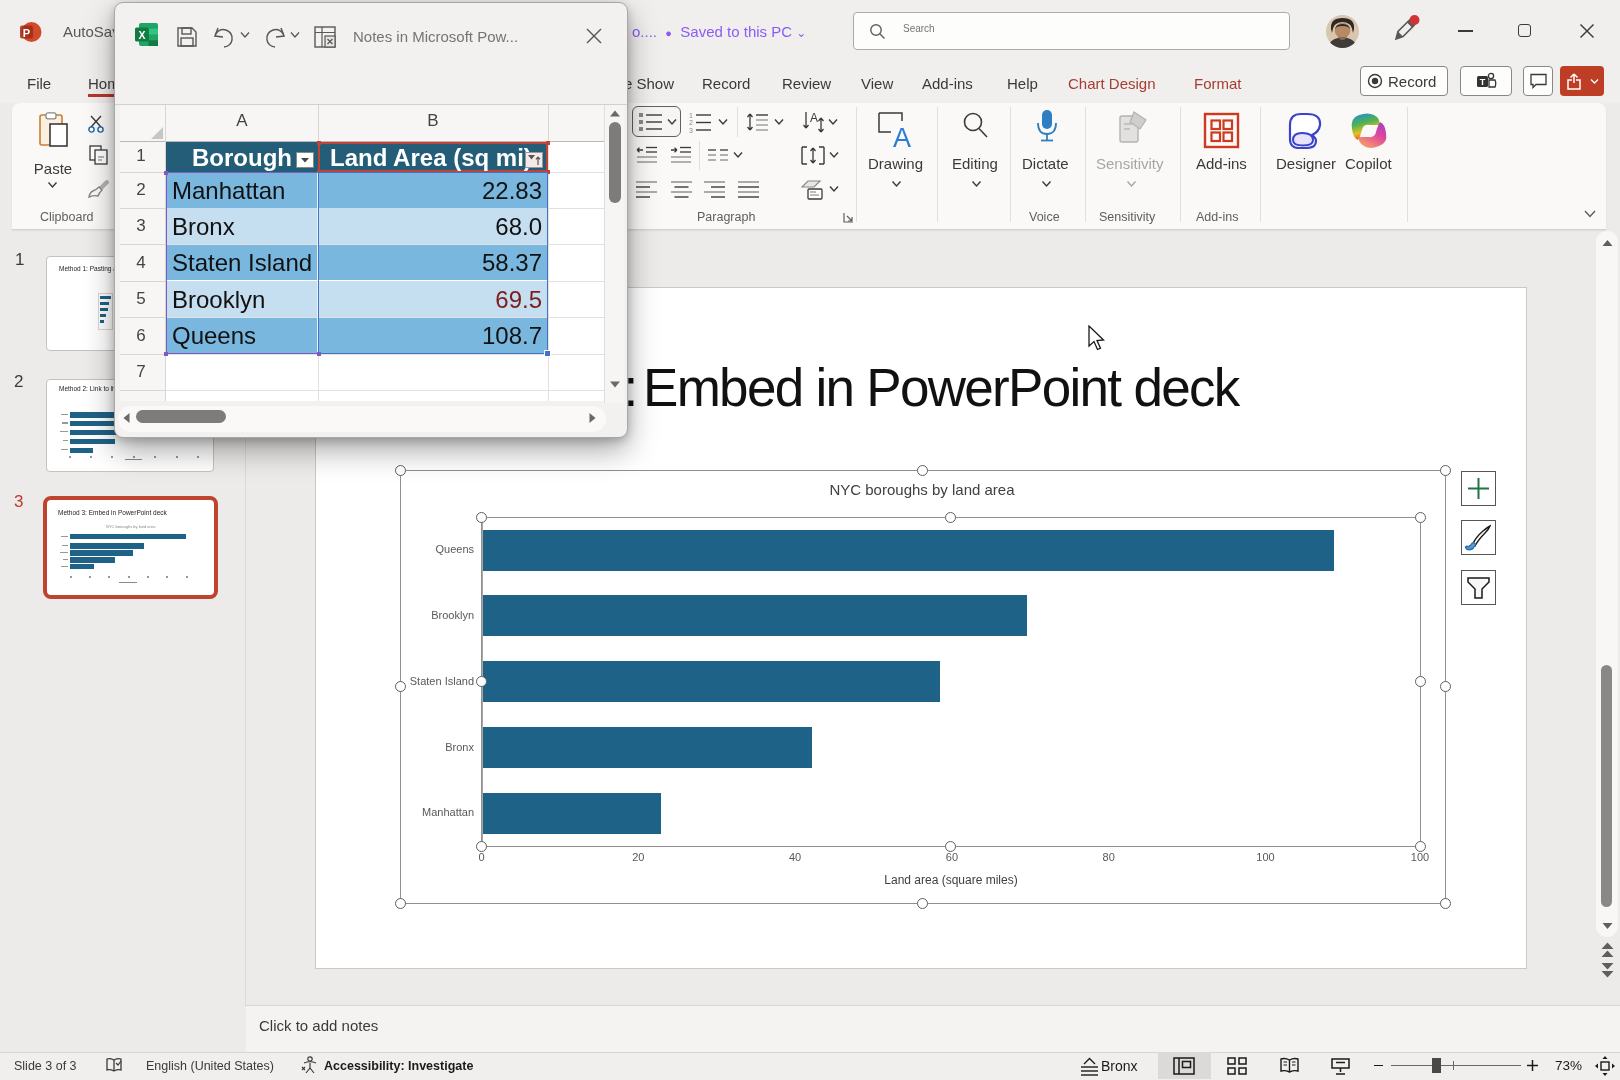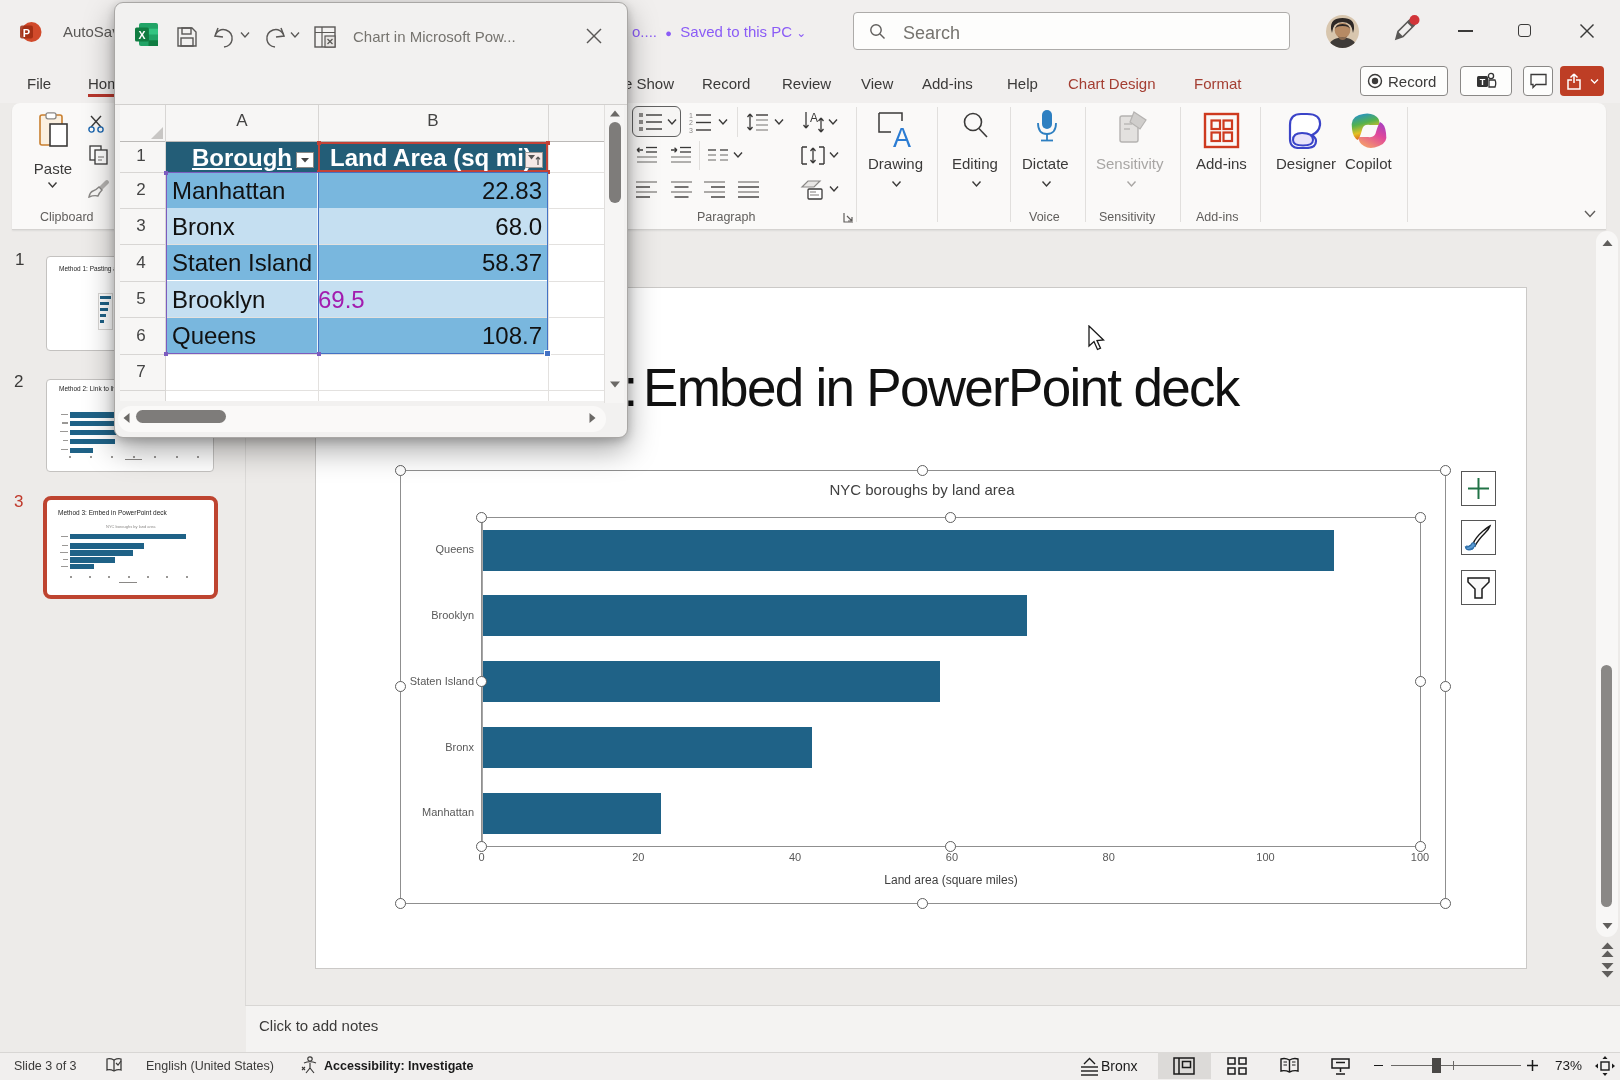--- a/index.html
+++ b/index.html
@@ -24,21 +24,21 @@
 </svg>
 <div class="abs txt" style="left:63px;top:23px;font-size:15px;color:#5A5856;">AutoSave</div>
 
 <div class="abs txt" style="left:632px;top:23px;font-size:15px;color:#8b5cf6;">o....&nbsp;&nbsp;<span style="font-size:11px;">●</span>&nbsp;&nbsp;Saved to this PC <span style="font-size:12px;">⌄</span></div>
 
 <div class="abs" style="left:853px;top:12px;width:437px;height:38px;background:#FDFDFC;border:1px solid #ADABA9;border-radius:4px;"></div>
 <svg class="abs" style="left:869px;top:23px;" width="17" height="17" viewBox="0 0 17 17">
   <circle cx="7" cy="7" r="5.2" fill="none" stroke="#605E5C" stroke-width="1.4"></circle>
   <line x1="11" y1="11" x2="15.5" y2="15.5" stroke="#605E5C" stroke-width="1.4"></line>
 </svg>
-<div class="abs txt" style="left:903px;top:23px;font-size:18px;color:#76746F;">Search</div>
+<div class="abs txt" style="left:903px;top:23px;font-size:10px;color:#76746F;">Search</div>
 
 <svg class="abs" style="left:1326px;top:15px;" width="33" height="33" viewBox="0 0 33 33">
   <defs>
       <clipPath id="avc">
         <circle cx="16.5" cy="16.5" r="16.5"></circle>
       </clipPath>
     </defs>
   <g clip-path="url(#avc)">
     <rect width="33" height="33" fill="#D8C6AE"></rect>
     <path d="M5 14 Q4 3 16.5 3 Q29 3 28 14 L27 18 Q26 7 16.5 7 Q7 7 6 18 Z" fill="#2E2826"></path>
@@ -583,21 +583,21 @@
   <svg style="position:absolute;left:175px;top:28px;" width="10" height="8" viewBox="0 0 10 8">
       <path d="M1 1.5 L5 6 L9 1.5" fill="none" stroke="#5A5856" stroke-width="1.3"></path>
     </svg>
   <svg style="position:absolute;left:199px;top:23px;" width="22" height="22" viewBox="0 0 22 22">
     <rect x="1" y="1" width="20" height="20" fill="#F3F2F1" stroke="#5A5856" stroke-width="1.4"></rect>
     <line x1="1" y1="6.5" x2="21" y2="6.5" stroke="#5A5856" stroke-width="1.2"></line>
     <line x1="8" y1="1" x2="8" y2="21" stroke="#5A5856" stroke-width="1.2"></line>
     <rect x="11" y="10" width="10" height="11" fill="#E8E6E4" stroke="#5A5856" stroke-width="1.2"></rect>
     <path d="M13.5 13 L18.5 18 M18.5 13 L13.5 18" stroke="#5A5856" stroke-width="1.3"></path>
   </svg>
-  <div class="txt" style="position:absolute;left:238px;top:25px;font-size:15px;color:#76746F;">Chart in Microsoft Pow...</div>
+  <div class="txt" style="position:absolute;left:238px;top:25px;font-size:15px;color:#76746F;">Notes in Microsoft Pow...</div>
   <svg style="position:absolute;left:471px;top:25px;" width="16" height="16" viewBox="0 0 16 16">
     <line x1="1" y1="1" x2="15" y2="15" stroke="#5A5856" stroke-width="1.4"></line>
     <line x1="15" y1="1" x2="1" y2="15" stroke="#5A5856" stroke-width="1.4"></line>
   </svg>
 
   <div style="position:absolute;left:0;top:101px;width:514px;height:1px;background:#D2D0CE;"></div>
 
   <div style="position:absolute;left:5px;top:102px;width:484px;height:296px;background:#fff;"></div>
 
   <div style="position:absolute;left:5px;top:102px;width:484px;height:37px;background:#F7F6F5;border-bottom:1px solid #BBB9B7;"></div>
@@ -636,21 +636,21 @@
   <div style="position:absolute;left:51px;top:386.9px;width:438px;height:1px;background:#E3E1DF;"></div>
   <div style="position:absolute;left:203px;top:139px;width:1px;height:259px;background:#E3E1DF;"></div>
   <div style="position:absolute;left:433px;top:139px;width:1px;height:259px;background:#E3E1DF;"></div>
 
   <div style="position:absolute;left:51px;top:139px;width:152px;height:30px;background:#235D77;"></div>
   <div style="position:absolute;left:203px;top:139px;width:230px;height:30px;background:#235D77;border:2px solid #C24237;"></div>
   <div style="position:absolute;left:201.5px;top:137.5px;width:4px;height:4px;background:#C24237;"></div>
   <div style="position:absolute;left:430.5px;top:137.5px;width:4px;height:4px;background:#C24237;"></div>
   <div style="position:absolute;left:201.5px;top:166.5px;width:4px;height:4px;background:#C24237;"></div>
   <div style="position:absolute;left:430.5px;top:166.5px;width:4px;height:4px;background:#C24237;"></div>
-  <div class="txt" style="position:absolute;left:51px;top:141px;width:126px;text-align:right;font-size:24px;font-weight:bold;color:#fff;text-decoration:underline;">Borough</div>
+  <div class="txt" style="position:absolute;left:51px;top:141px;width:126px;text-align:right;font-size:24px;font-weight:bold;color:#fff;">Borough</div>
   <div style="position:absolute;left:181px;top:149px;width:18px;height:16px;background:#fff;border:1px solid #8A8886;"></div>
   <svg style="position:absolute;left:185px;top:154px;" width="10" height="7" viewBox="0 0 10 7">
       <path d="M1 1 L5 5.5 L9 1 Z" fill="#444"></path>
     </svg>
   <div class="txt" style="position:absolute;left:215px;top:141px;font-size:24px;font-weight:bold;color:#fff;">Land Area (sq mi)</div>
   <div style="position:absolute;left:410px;top:149px;width:18px;height:16px;background:#F5E9E7;border:1px solid #9A9896;"></div>
   <svg style="position:absolute;left:412px;top:151px;" width="14" height="12" viewBox="0 0 14 12">
     <path d="M1 1 L4.5 5.5 L8 1 Z" fill="#555"></path>
     <path d="M11 11 L11 3 M11 3 L9 5.4 M11 3 L13 5.4" stroke="#555" stroke-width="1.2" fill="none"></path>
   </svg>
@@ -671,21 +671,21 @@
   <div style="position:absolute;left:49px;top:167.5px;width:4px;height:4px;background:#7C5CBF;"></div>
 
   <div class="txt" style="position:absolute;left:57px;top:174px;font-size:24px;color:#111;">Manhattan</div>
   <div class="txt" style="position:absolute;left:57px;top:210px;font-size:24px;color:#111;">Bronx</div>
   <div class="txt" style="position:absolute;left:57px;top:246px;font-size:24px;color:#111;">Staten Island</div>
   <div class="txt" style="position:absolute;left:57px;top:283px;font-size:24px;color:#111;">Brooklyn</div>
   <div class="txt" style="position:absolute;left:57px;top:319px;font-size:24px;color:#111;">Queens</div>
   <div class="txt" style="position:absolute;left:203px;top:174px;width:224px;text-align:right;font-size:24px;color:#111;">22.83</div>
   <div class="txt" style="position:absolute;left:203px;top:210px;width:224px;text-align:right;font-size:24px;color:#111;">68.0</div>
   <div class="txt" style="position:absolute;left:203px;top:246px;width:224px;text-align:right;font-size:24px;color:#111;">58.37</div>
-  <div class="txt" style="position:absolute;left:203px;top:283px;width:224px;font-size:24px;color:#a21caf;">69.5</div>
+  <div class="txt" style="position:absolute;left:203px;top:283px;width:224px;text-align:right;font-size:24px;color:#7f1d1d;">69.5</div>
   <div class="txt" style="position:absolute;left:203px;top:319px;width:224px;text-align:right;font-size:24px;color:#111;">108.7</div>
 
   <div style="position:absolute;left:489px;top:102px;width:20px;height:298px;background:#F6F5F4;border-left:1px solid #E1DFDD;"></div>
   <svg style="position:absolute;left:494px;top:106px;" width="12" height="9" viewBox="0 0 12 9">
       <path d="M1 7.5 L6 1.5 L11 7.5 Z" fill="#6B6966"></path>
     </svg>
   <div style="position:absolute;left:493.5px;top:119px;width:12px;height:81px;background:#7E7C7A;border-radius:6px;"></div>
   <svg style="position:absolute;left:494px;top:377px;" width="12" height="9" viewBox="0 0 12 9">
       <path d="M1 1.5 L6 7.5 L11 1.5 Z" fill="#6B6966"></path>
     </svg>

